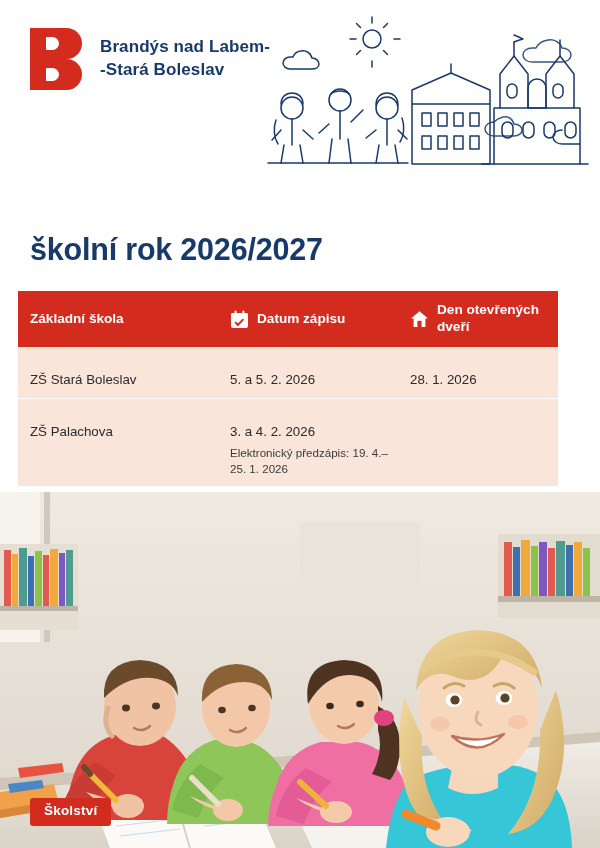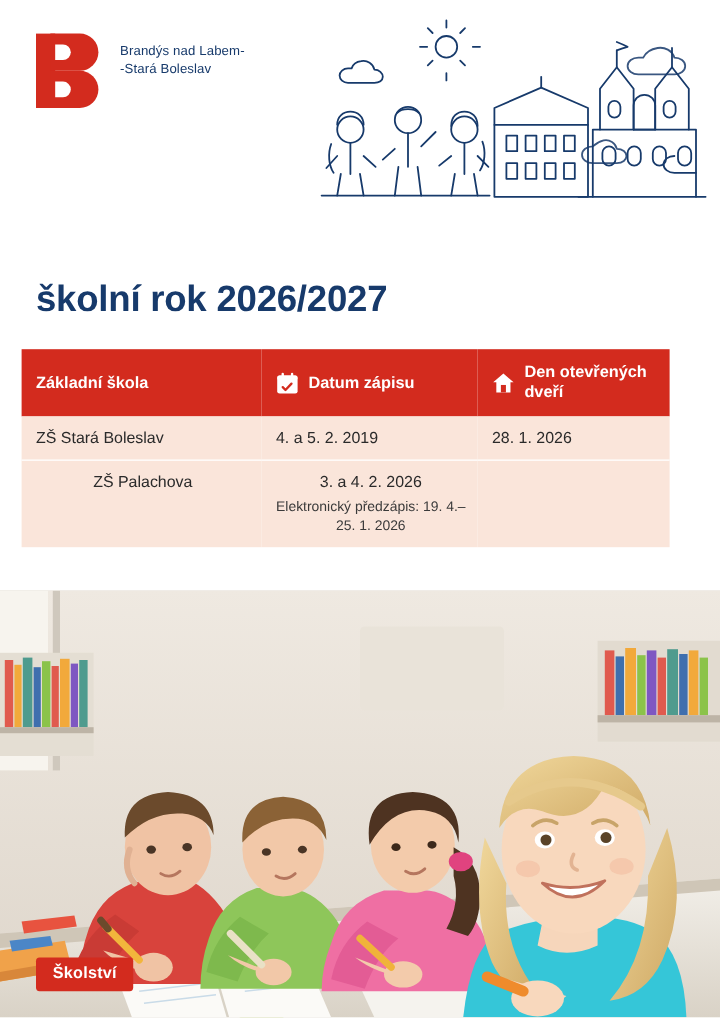--- a/index.html
+++ b/index.html
@@ -48,22 +48,22 @@
   .logo-mark .notch-bot {
     position: absolute;
     left: 16px;
     width: 13px; height: 13px;
     background: #ffffff;
   }
   .logo-mark .notch-top { top: 9px; border-radius: 0 7px 7px 0; }
   .logo-mark .notch-bot { top: 40px; border-radius: 0 7px 7px 0; }
 
   .logo-text {
-    font-size: 11px;
-    font-weight: normal;
+    font-size: 17px;
+    font-weight: bold;
     color: #173a6b;
     line-height: 1.35;
     letter-spacing: .1px;
     padding-top: 8px;
   }
 
   .header-art {
     position: absolute;
     right: 8px; top: 12px;
     width: 360px; height: 165px;
@@ -109,26 +109,26 @@
   .th-inner { display: flex; align-items: center; gap: 8px; }
   .hdr-icon {
     width: 19px; height: 19px;
     flex: 0 0 auto;
     display: inline-flex;
     align-items: center;
     justify-content: center;
   }
   .tbl tbody td {
     background: #fae5da;
-    padding: 9px 10px 9px 12px;
+    padding: 24px 10px 9px 12px;
     vertical-align: top;
     line-height: 1.32;
     border-bottom: 1px solid #ffffff;
   }
-  .tbl tbody tr:last-child td { border-bottom: none; text-align: center; }
+  .tbl tbody tr:last-child td { border-bottom: none; }
   .sub-note {
     display: block;
     font-size: 11.6px;
     color: #3a3a3a;
     line-height: 1.35;
     margin-top: 5px;
   }
 
   
   .photo {
@@ -272,21 +272,21 @@
               </span>
               <span>Den otevřených dveří</span>
             </span>
           </th>
         </tr>
       </thead>
       <tbody>
         <tr>
           <td>ZŠ Stará Boleslav</td>
           <td>
-            <span>4. a 5. 2. 2019</span>
+            <span>5. a 5. 2. 2026</span>
           </td>
           <td>28. 1. 2026</td>
         </tr>
         <tr>
           <td>ZŠ Palachova</td>
           <td>
             <span>3. a 4. 2. 2026</span>
             <span class="sub-note">Elektronický předzápis:
 19. 4.–25. 1. 2026</span>
           </td>

